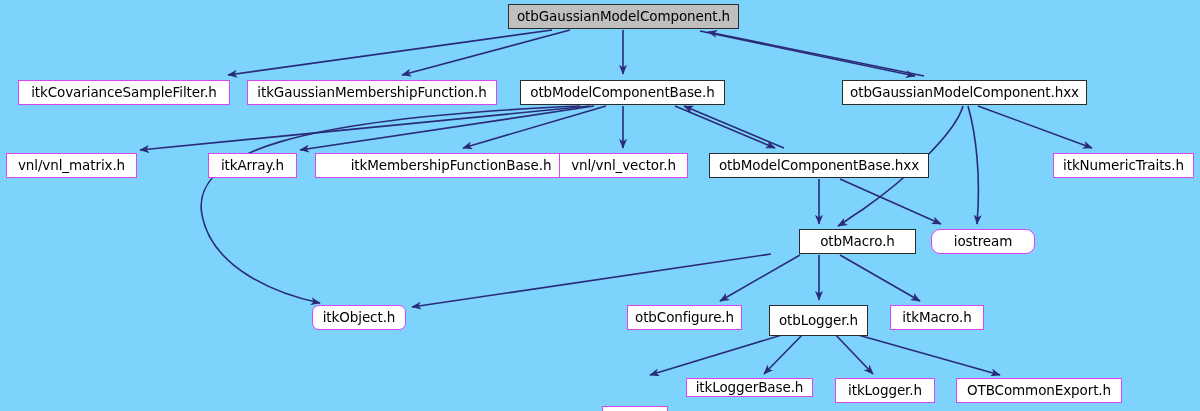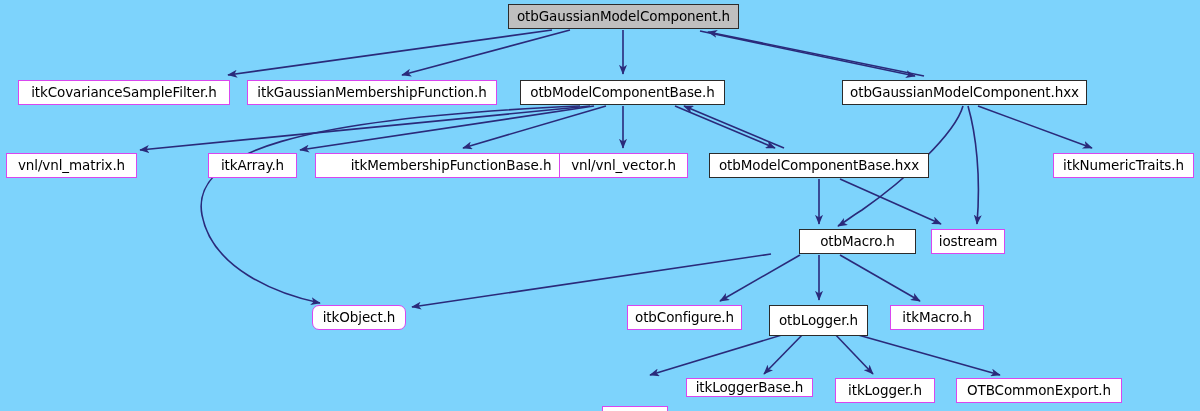--- a/index.html
+++ b/index.html
@@ -121,21 +121,21 @@
       </div>
       <div class="node strong" style="left: 709px; top: 153px; width: 220px; height: 25px;">
         <span class="node-label">otbModelComponentBase.hxx</span>
       </div>
       <div class="node" style="left: 1053px; top: 153px; width: 141px; height: 25px;">
         <span class="node-label">itkNumericTraits.h</span>
       </div>
       <div class="node strong" style="left: 771px; top: 229px; width: 117px; height: 25px; margin-left: 28px;">
         <span class="node-label">otbMacro.h</span>
       </div>
-      <div class="node" style="left: 931px; top: 229px; width: 74px; height: 25px;">
+      <div class="node" style="left: 931px; top: 229px; width: 104px; height: 25px; border-radius: 9px;">
         <span class="node-label">iostream</span>
       </div>
       <div class="node" style="left: 312px; top: 305px; width: 94px; height: 25px; border-radius: 7px;">
         <span class="node-label">itkObject.h</span>
       </div>
       <div class="node" style="left: 627px; top: 305px; width: 115px; height: 25px;">
         <span class="node-label">otbConfigure.h</span>
       </div>
       <div class="node strong" style="left: 769px; top: 305px; width: 99px; height: 31px;">
         <span class="node-label">otbLogger.h</span>

